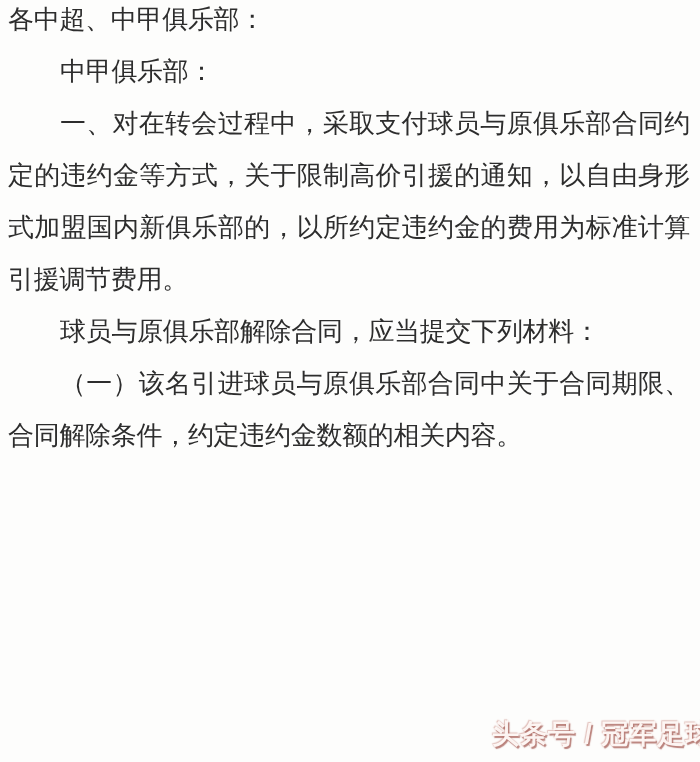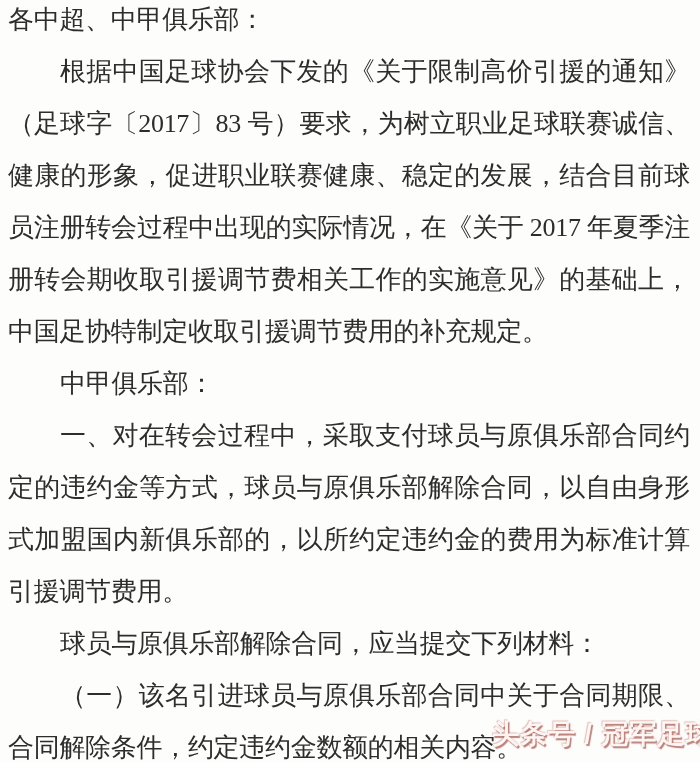--- a/index.html
+++ b/index.html
@@ -48,20 +48,19 @@
       -1px -1px 1px rgba(205, 145, 135, 0.45),
       0 0 2px rgba(185, 112, 102, 0.40);
     pointer-events: none;
   }
 </style>
 </head>
 <body>
 
 <div class="doc">
   <p>各中超、中甲俱乐部：</p>
-  <p class="indent">根据中国足球协会下发的《关于限制高价引援的通知》（足球字〔2017〕83 号）要求，为树立职业足球联赛诚信、健康的形象，促进职业联赛健康、稳定的发展，结合目前球员注册转会过程中出现的实际情况，在《关于 2017 年夏季注册转会期收取引援调节费相关工作的实施意见》的基础上，中国足协特制定收取引援调节费用的补充规定。</p>
   <p class="indent">中甲俱乐部：</p>
-  <p class="indent">一、对在转会过程中，采取支付球员与原俱乐部合同约定的违约金等方式，球员与原俱乐部解除合同，以自由身形式加盟国内新俱乐部的，以所约定违约金的费用为标准计算引援调节费用。</p>
+  <p class="indent">一、对在转会过程中，采取支付球员与原俱乐部合同约定的违约金等方式，关于限制高价引援的通知，以自由身形式加盟国内新俱乐部的，以所约定违约金的费用为标准计算引援调节费用。</p>
   <p class="indent">球员与原俱乐部解除合同，应当提交下列材料：</p>
   <p class="indent">（一）该名引进球员与原俱乐部合同中关于合同期限、合同解除条件，约定违约金数额的相关内容。</p>
 </div>
 
 <div class="watermark">头条号 / 冠军足球</div>
 
 </body></html>

